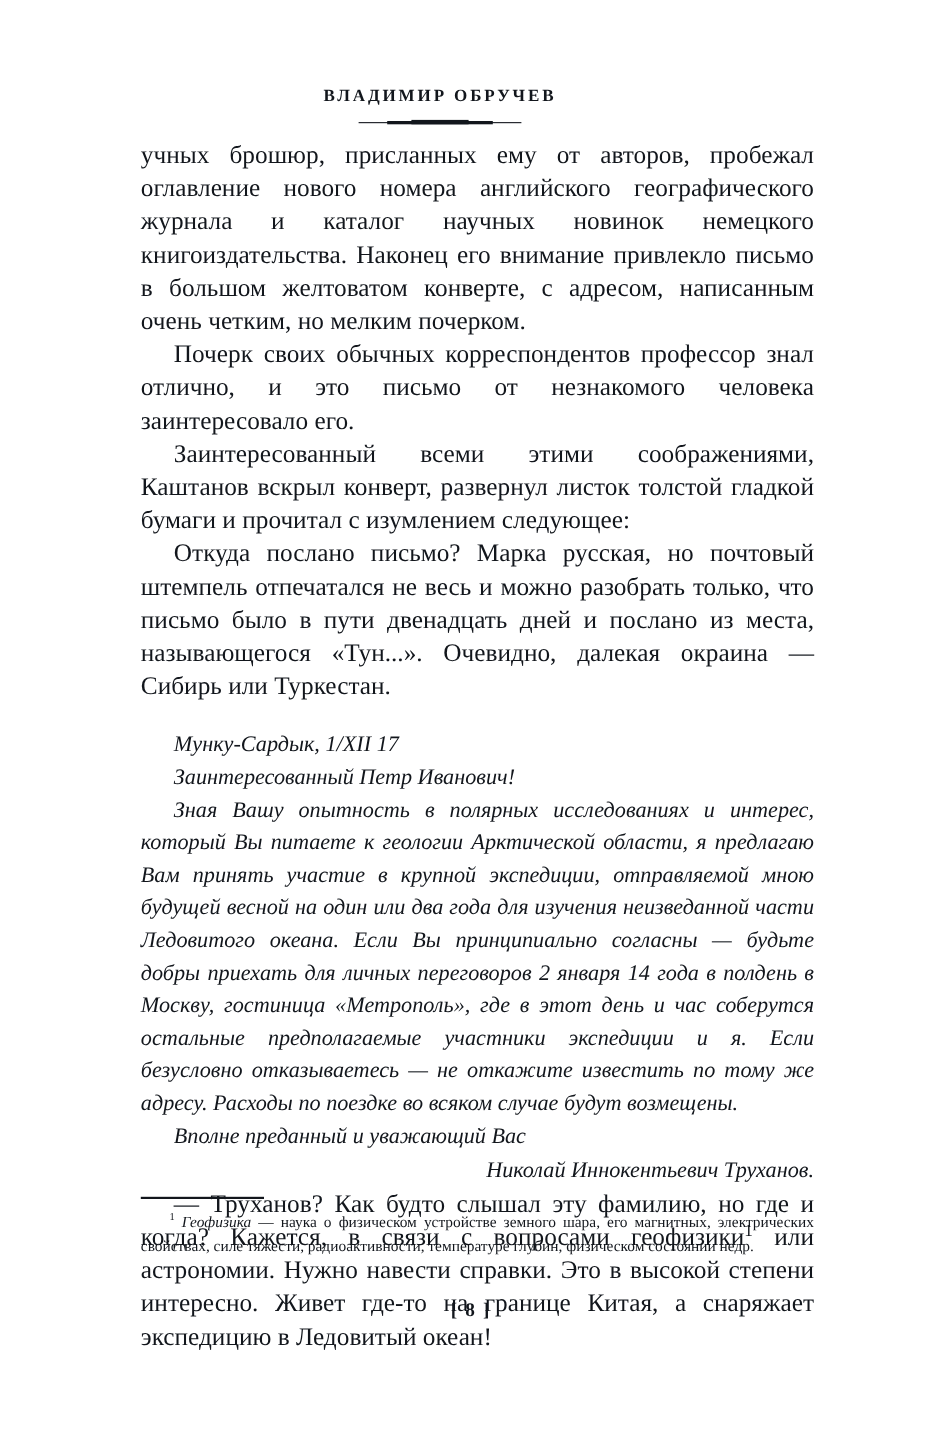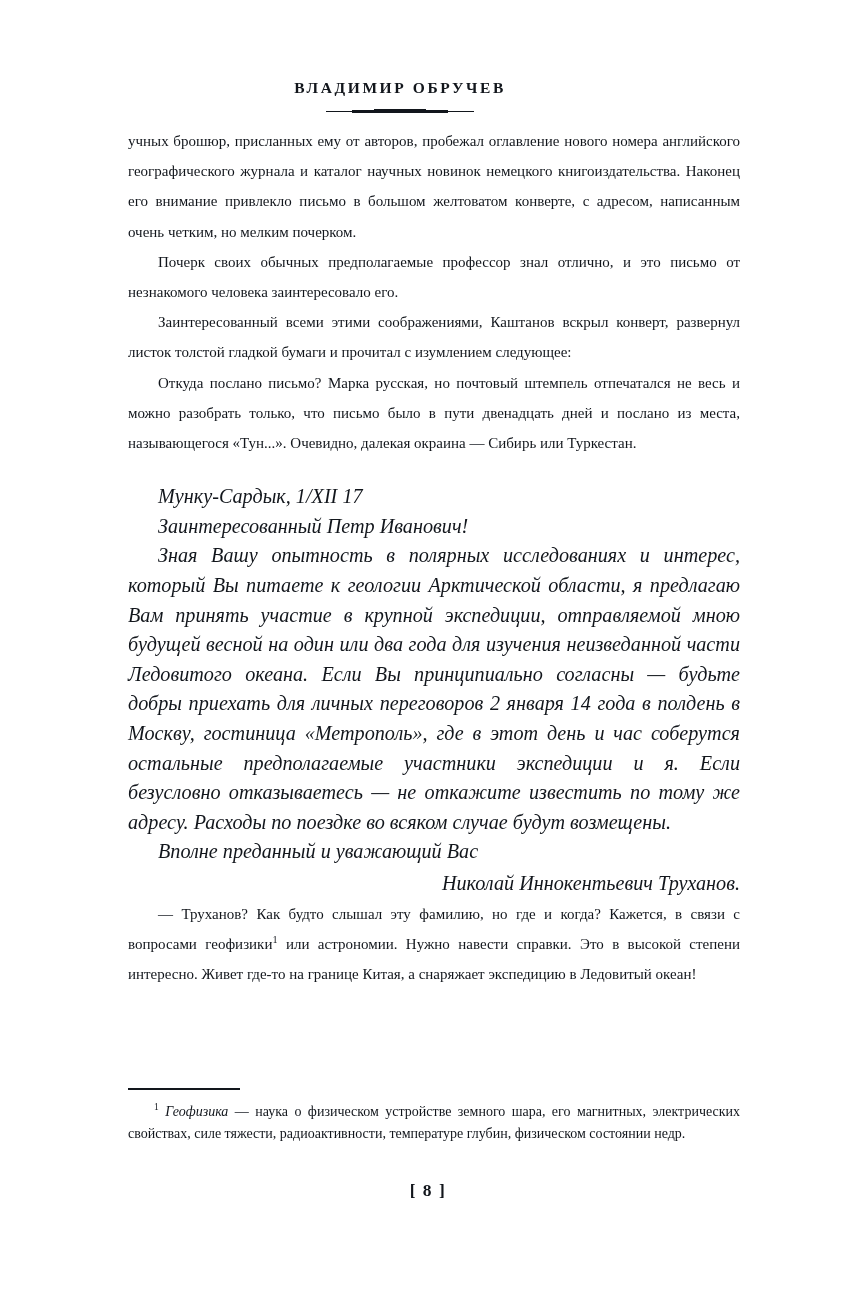--- a/index.html
+++ b/index.html
@@ -69,21 +69,21 @@
   
   .column {
     position: absolute;
     left: 128px;
     top: 126px;
     width: 612px;
   }
 
   .para {
     margin: 0;
-    font-size: 15px;
+    font-size: 23px;
     line-height: 30.2px;
     text-align: justify;
     text-indent: 30px;
     hyphens: manual;
   }
 
   
   .para.cont { text-indent: 0; }
 
   
@@ -164,21 +164,21 @@
       <div class="thin"></div>
       <div class="mid"></div>
       <div class="core"></div>
     </div>
   </div>
 
   <div class="column">
 
     <p class="para cont">учных брошюр, присланных ему от авторов, пробежал оглавление нового номера английского географического журнала и каталог научных новинок немецкого книгоиздательства. Наконец его внимание привлекло письмо в большом желтоватом конверте, с адресом, написанным очень четким, но мелким почерком.</p>
 
-    <p class="para">Почерк своих обычных предполагаемые профессор знал отлично, и это письмо от незнакомого человека заинтересовало его.</p>
+    <p class="para">Почерк своих обычных корреспондентов профессор знал отлично, и это письмо от незнакомого человека заинтересовало его.</p>
 
     <p class="para">Заинтересованный всеми этими соображениями, Каштанов вскрыл конверт, развернул листок толстой гладкой бумаги и прочитал с изумлением следующее:</p>
 
     <p class="para">Откуда послано письмо? Марка русская, но почтовый штемпель отпечатался не весь и можно разобрать только, что письмо было в пути двенадцать дней и послано из места, называющегося «Тун...». Очевидно, далекая окраина — Сибирь или Туркестан.</p>
 
     <div class="letter">
       <p class="lline flush">Мунку-Сардык, 1/XII 17</p>
       <p class="lline flush">Заинтересованный Петр Иванович!</p>
       <p class="lbody">Зная Вашу опытность в полярных исследованиях и интерес, который Вы питаете к геологии Арктической области, я предлагаю Вам принять участие в крупной экспедиции, отправляемой мною будущей весной на один или два года для изучения неизведанной части Ледовитого океана. Если Вы принципиально согласны — будьте добры приехать для личных переговоров 2 января 14 года в полдень в Москву, гостиница «Метрополь», где в этот день и час соберутся остальные предполагаемые участники экспедиции и я. Если безусловно отказываетесь — не откажите известить по тому же адресу. Расходы по поездке во всяком случае будут возмещены.</p>
       <p class="lline flush">Вполне преданный и уважающий Вас</p>

